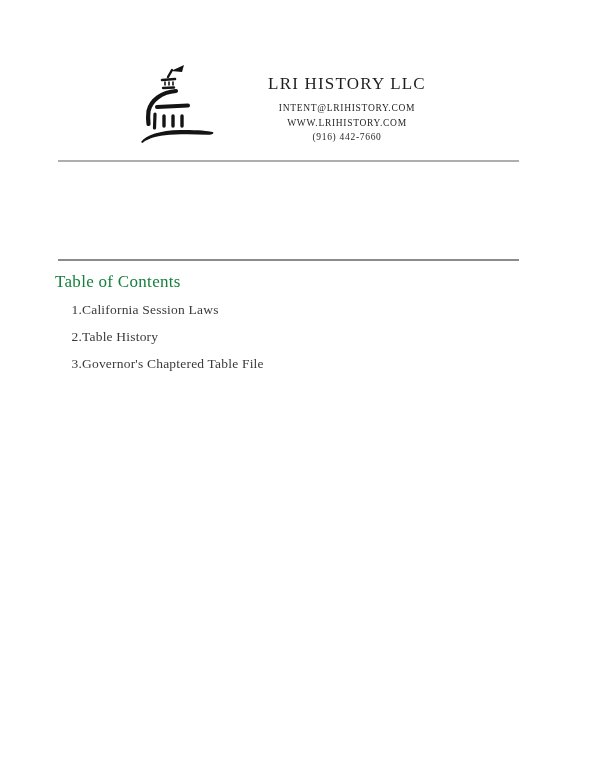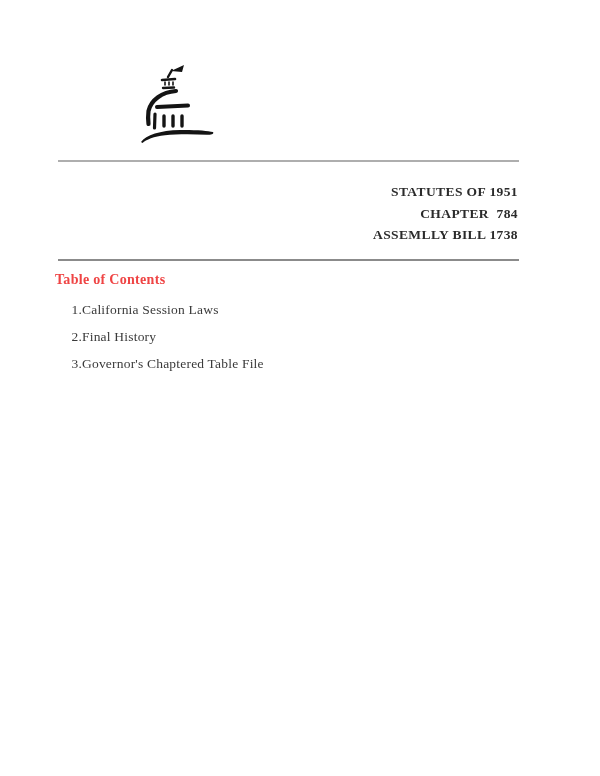--- a/index.html
+++ b/index.html
@@ -68,24 +68,24 @@
     line-height: 21.5px;
     letter-spacing: 0.4px;
     color: #2b2b2b;
   }
   .doc-info .line { white-space: pre; }
 
   
   .toc-title {
     position: absolute;
     top: 272px; left: 55px;
-    font-weight: bold;
-    font-size: 14px;
+    font-weight: normal;
+    font-size: 17px;
     letter-spacing: 0.3px;
-    color: #ef4444;
+    color: #15803d;
   }
   .toc-list {
     position: absolute;
     top: 303px; left: 68px;
   }
   .toc-item {
     display: flex;
     margin-bottom: 12.5px;
     font-size: 13.5px;
     line-height: 14.5px;
@@ -122,42 +122,43 @@
         <path d="M19 47 L50 45.5" stroke="#141414" stroke-width="4" stroke-linecap="round"></path>
 
         <path d="M17 54 L16.5 68" stroke="#141414" stroke-width="3.2" stroke-linecap="round"></path>
         <path d="M26 56 L26 66" stroke="#141414" stroke-width="3.4" stroke-linecap="round"></path>
         <path d="M35 56 L35 66" stroke="#141414" stroke-width="3.4" stroke-linecap="round"></path>
         <path d="M44 56 L44 66" stroke="#141414" stroke-width="3.4" stroke-linecap="round"></path>
 
         <path d="M3 82 C 8 75, 22 70.5, 42 70 C 58 69.8, 70 70.8, 75 72 C 76.2 73.6, 74 75.2, 69 74.8 C 54 73.8, 38 74, 27 75.2 C 16 76.5, 8 79.5, 4.5 83 Z" fill="#141414"></path>
       </svg>
     </div>
+    <div class="contact-block">
+      <div class="company-name">LRI HISTORY LLC</div>
+      <div class="contact-line">INTENT@LRIHISTORY.COM</div>
+      <div class="contact-line">WWW.LRIHISTORY.COM</div>
+      <div class="contact-line">(916) 442-7660</div>
+    </div>
   </div>
 
   <div class="rule rule-1"></div>
 
-  <div class="doc-info">
-    <div class="line">STATUTES OF 1951</div>
-    <div class="line">CHAPTER  784</div>
-    <div class="line">ASSEMLLY BILL 1738</div>
-  </div>
 
   <div class="rule rule-2"></div>
 
   <div class="toc-title">Table of Contents</div>
 
   <div class="toc-list">
     <div class="toc-item">
       <span class="num">1.</span>
       <span class="label">California Session Laws</span>
     </div>
     <div class="toc-item">
       <span class="num">2.</span>
-      <span class="label">Final History</span>
+      <span class="label">Table History</span>
     </div>
     <div class="toc-item">
       <span class="num">3.</span>
       <span class="label">Governor's Chaptered Table File</span>
     </div>
   </div>
 
 </div>
 
 </body></html>

